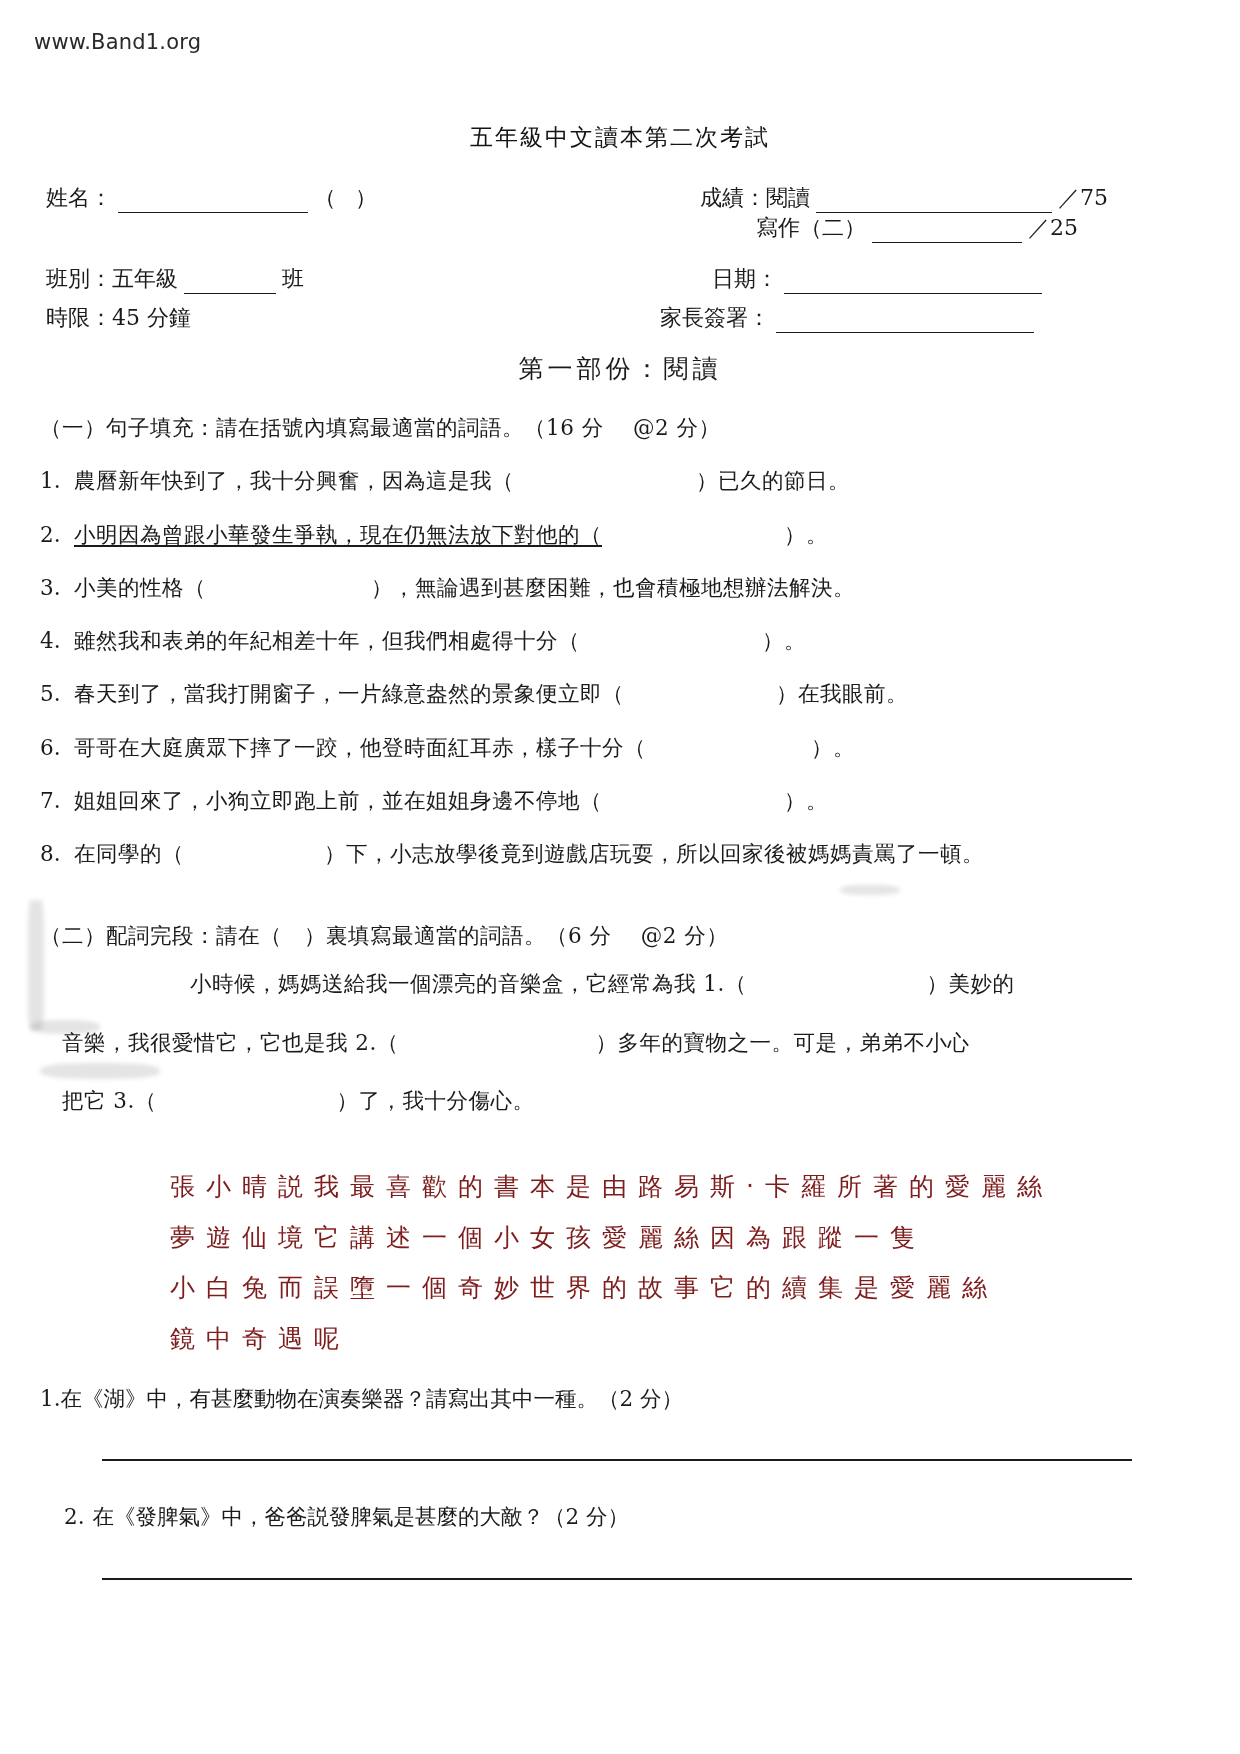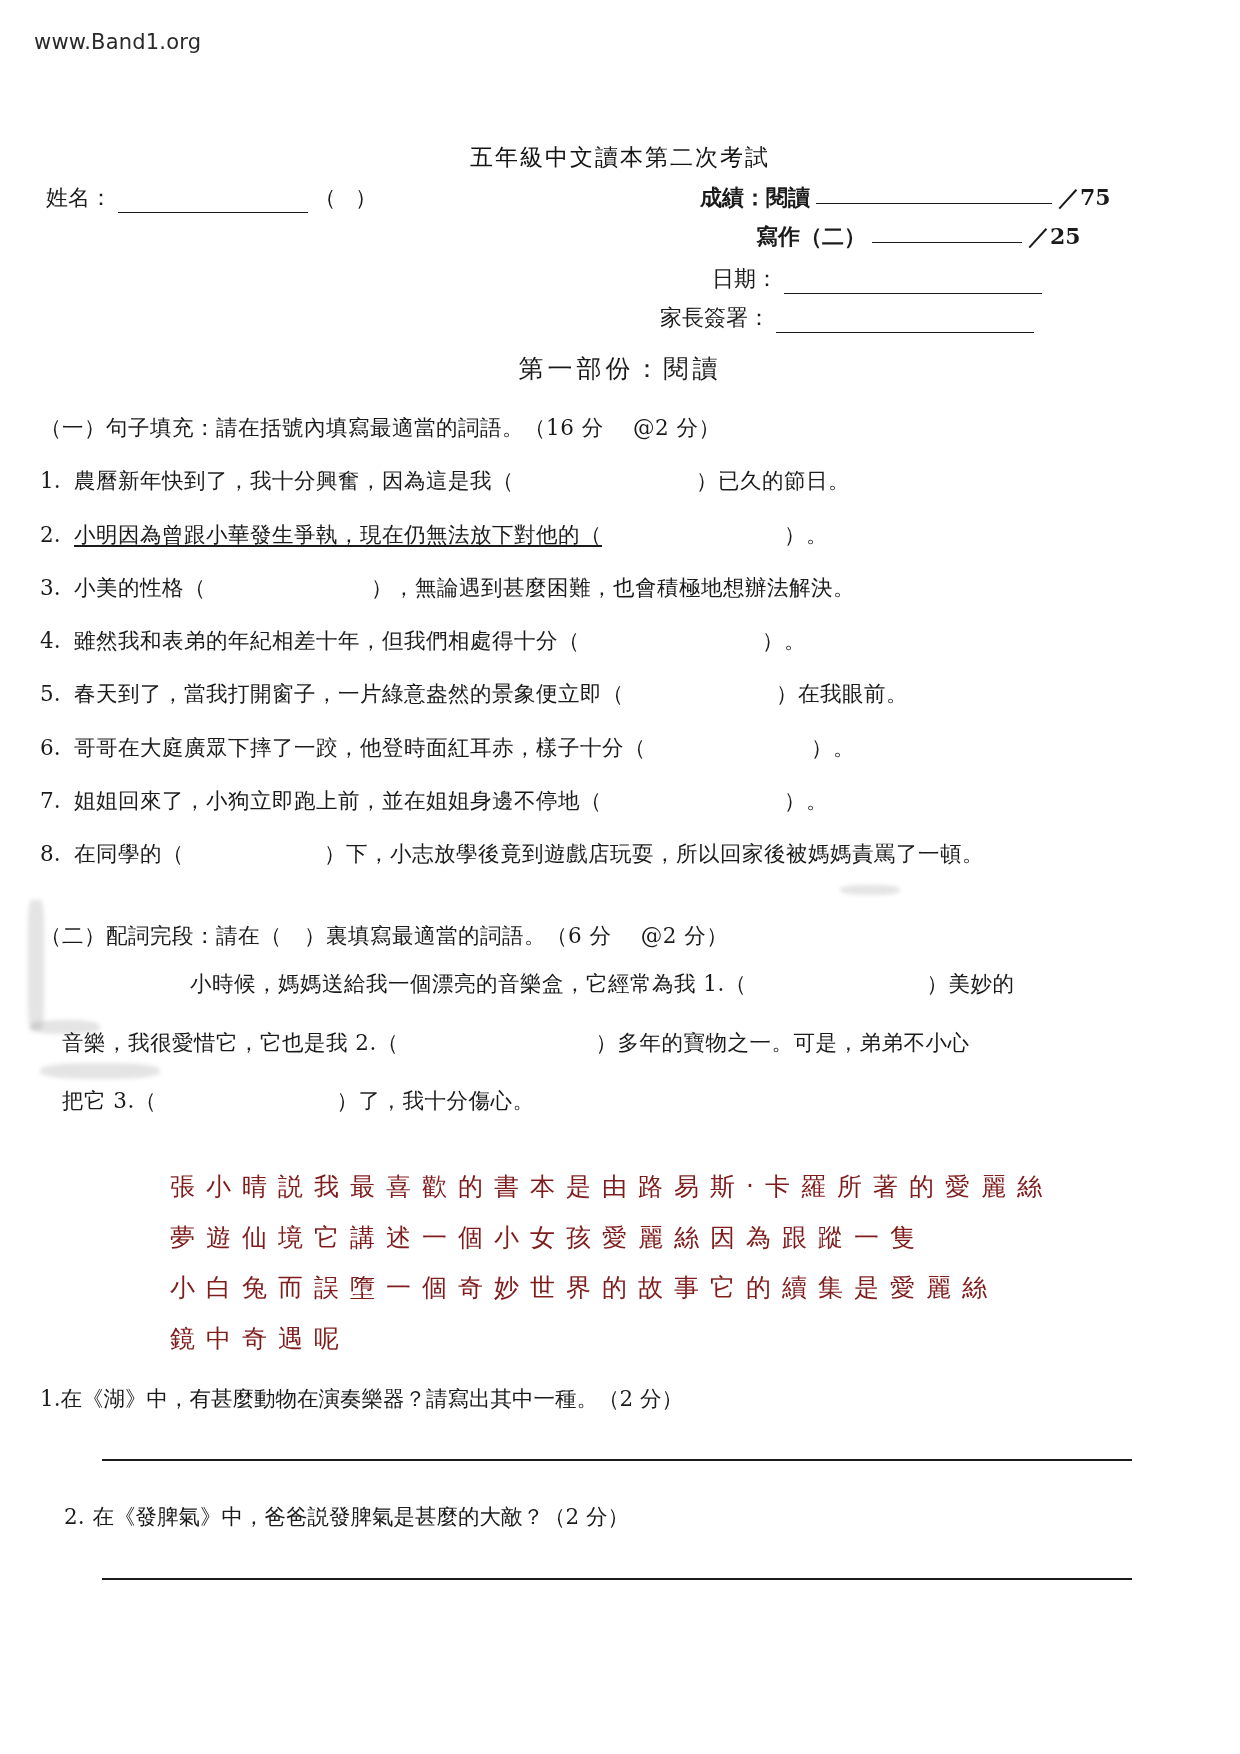--- a/index.html
+++ b/index.html
@@ -35,37 +35,36 @@
 
   .doc-title {
     position: absolute;
     top: 122px;
     left: 0;
     width: 100%;
     text-align: center;
     font-size: 23px;
     letter-spacing: 2px;
     color: #141414;
-    margin-top: 20px;
   }
   .rule {
     display: inline-block;
     border-bottom: 1.6px solid #1b1b1b;
     height: 20px;
     margin: 0 6px;
   }
   .r-190 { width: 190px; }
   .r-150 { width: 150px; }
   .r-90  { width: 92px; }
   .r-250 { width: 258px; }
   .r-230 { width: 236px; }
   .paren { letter-spacing: 6px; }
 
   .score-block { position: absolute; left: 700px; top: 183px; font-size: 22px; }
-  .score-line { display: flex; margin-bottom: 9px; white-space: nowrap; font-weight: bold; }
+  .score-line { display: flex; align-items: flex-end; white-space: nowrap; }
 
   .date-block { position: absolute; left: 660px; top: 264px; font-size: 22px; }
   .date-line { display: flex; align-items: flex-end; margin-bottom: 9px; white-space: nowrap; }
 
   .left-block { position: absolute; left: 46px; top: 264px; font-size: 22px; }
   .left-line { display: flex; align-items: flex-end; margin-bottom: 9px; white-space: nowrap; }
 
   .part-title {
     position: absolute;
     top: 352px;
@@ -144,20 +143,30 @@
   <div class="doc-title">五年級中文讀本第二次考試</div>
 
   <div class="left-block" style="top:183px;">
     <div class="left-line">
       <span>姓名：</span>
       <span class="rule r-190"></span>
       <span class="paren">（     ）</span>
     </div>
   </div>
 
+  <div class="left-block">
+    <div class="left-line">
+      <span>班別：五年級</span>
+      <span class="rule r-90"></span>
+      <span>班</span>
+    </div>
+    <div class="left-line">
+      <span>時限：45 分鐘</span>
+    </div>
+  </div>
 
   <div class="score-block">
     <div class="score-line">
       <span>成績：閱讀</span>
       <span class="rule r-230"></span>
       <span>／75</span>
     </div>
     <div class="score-line" style="padding-left:56px;">
       <span>寫作（二）</span>
       <span class="rule r-150"></span>

